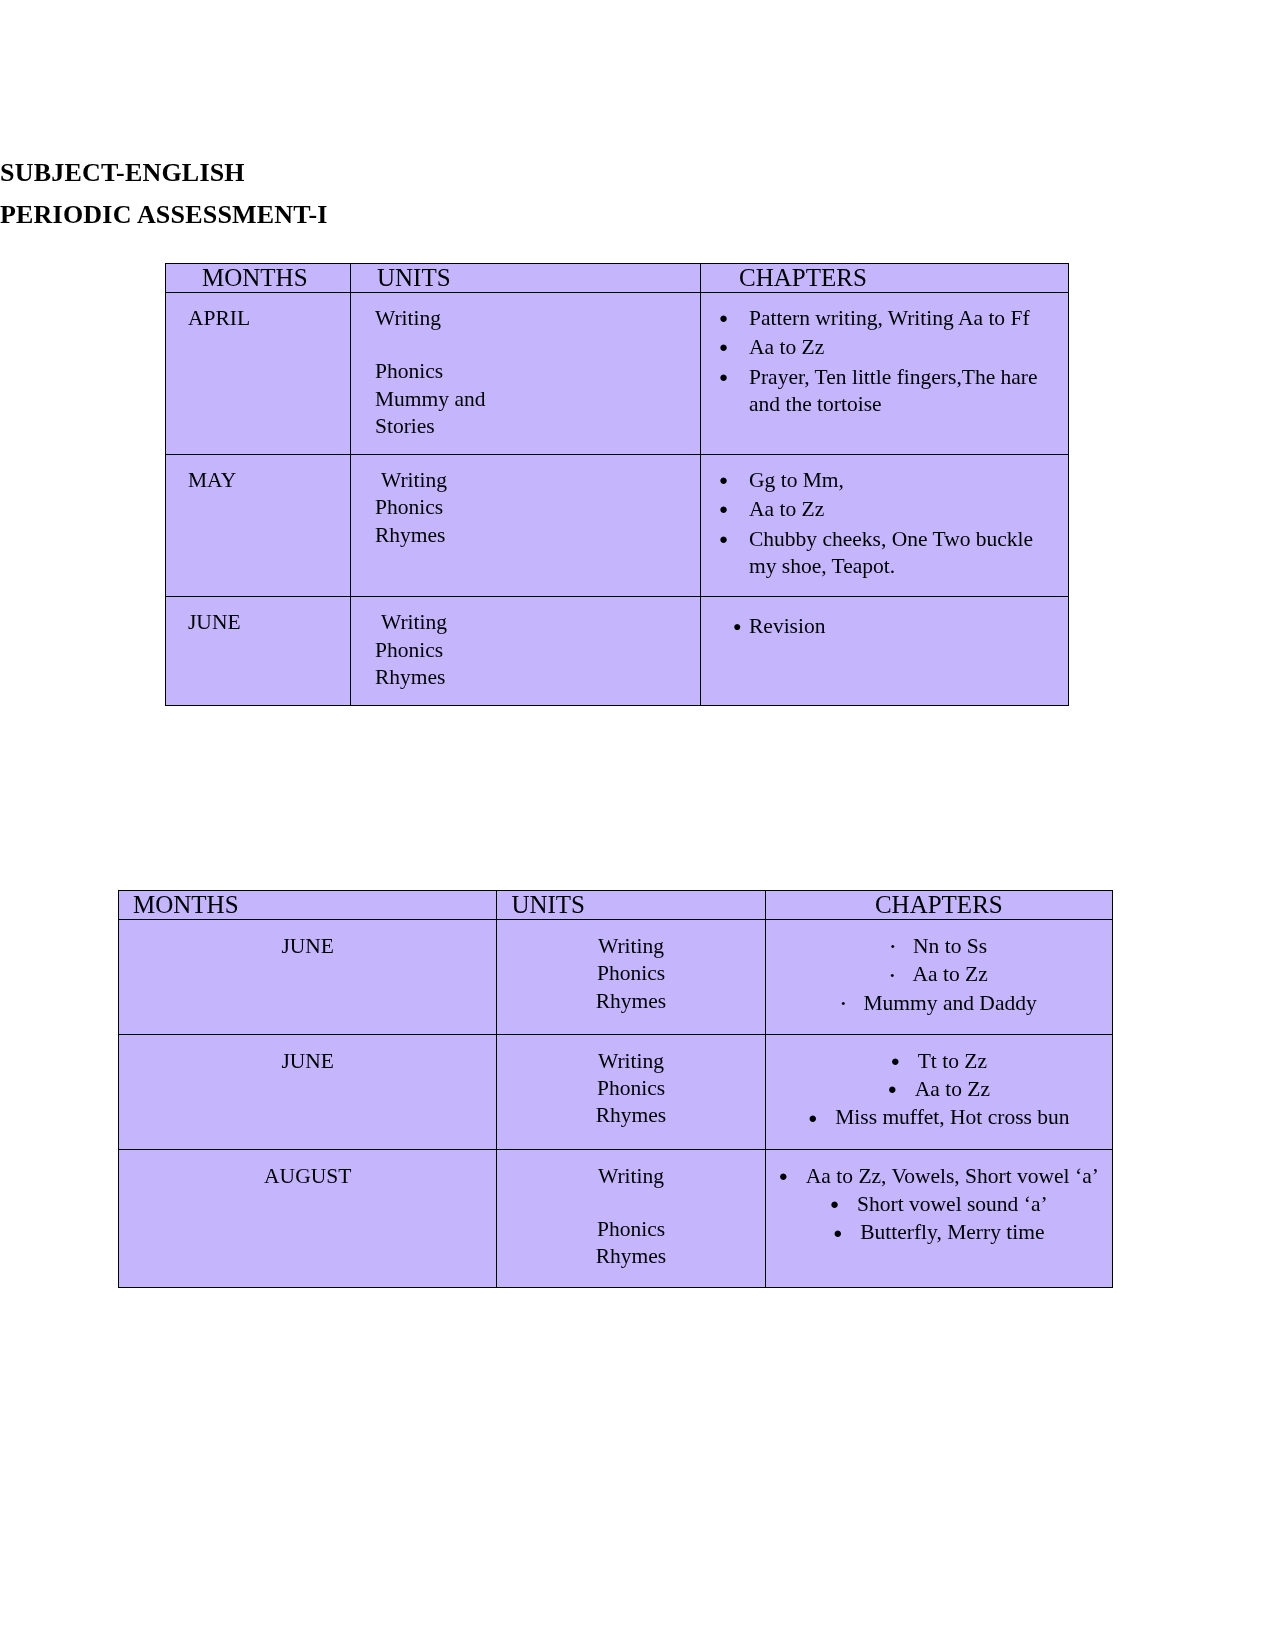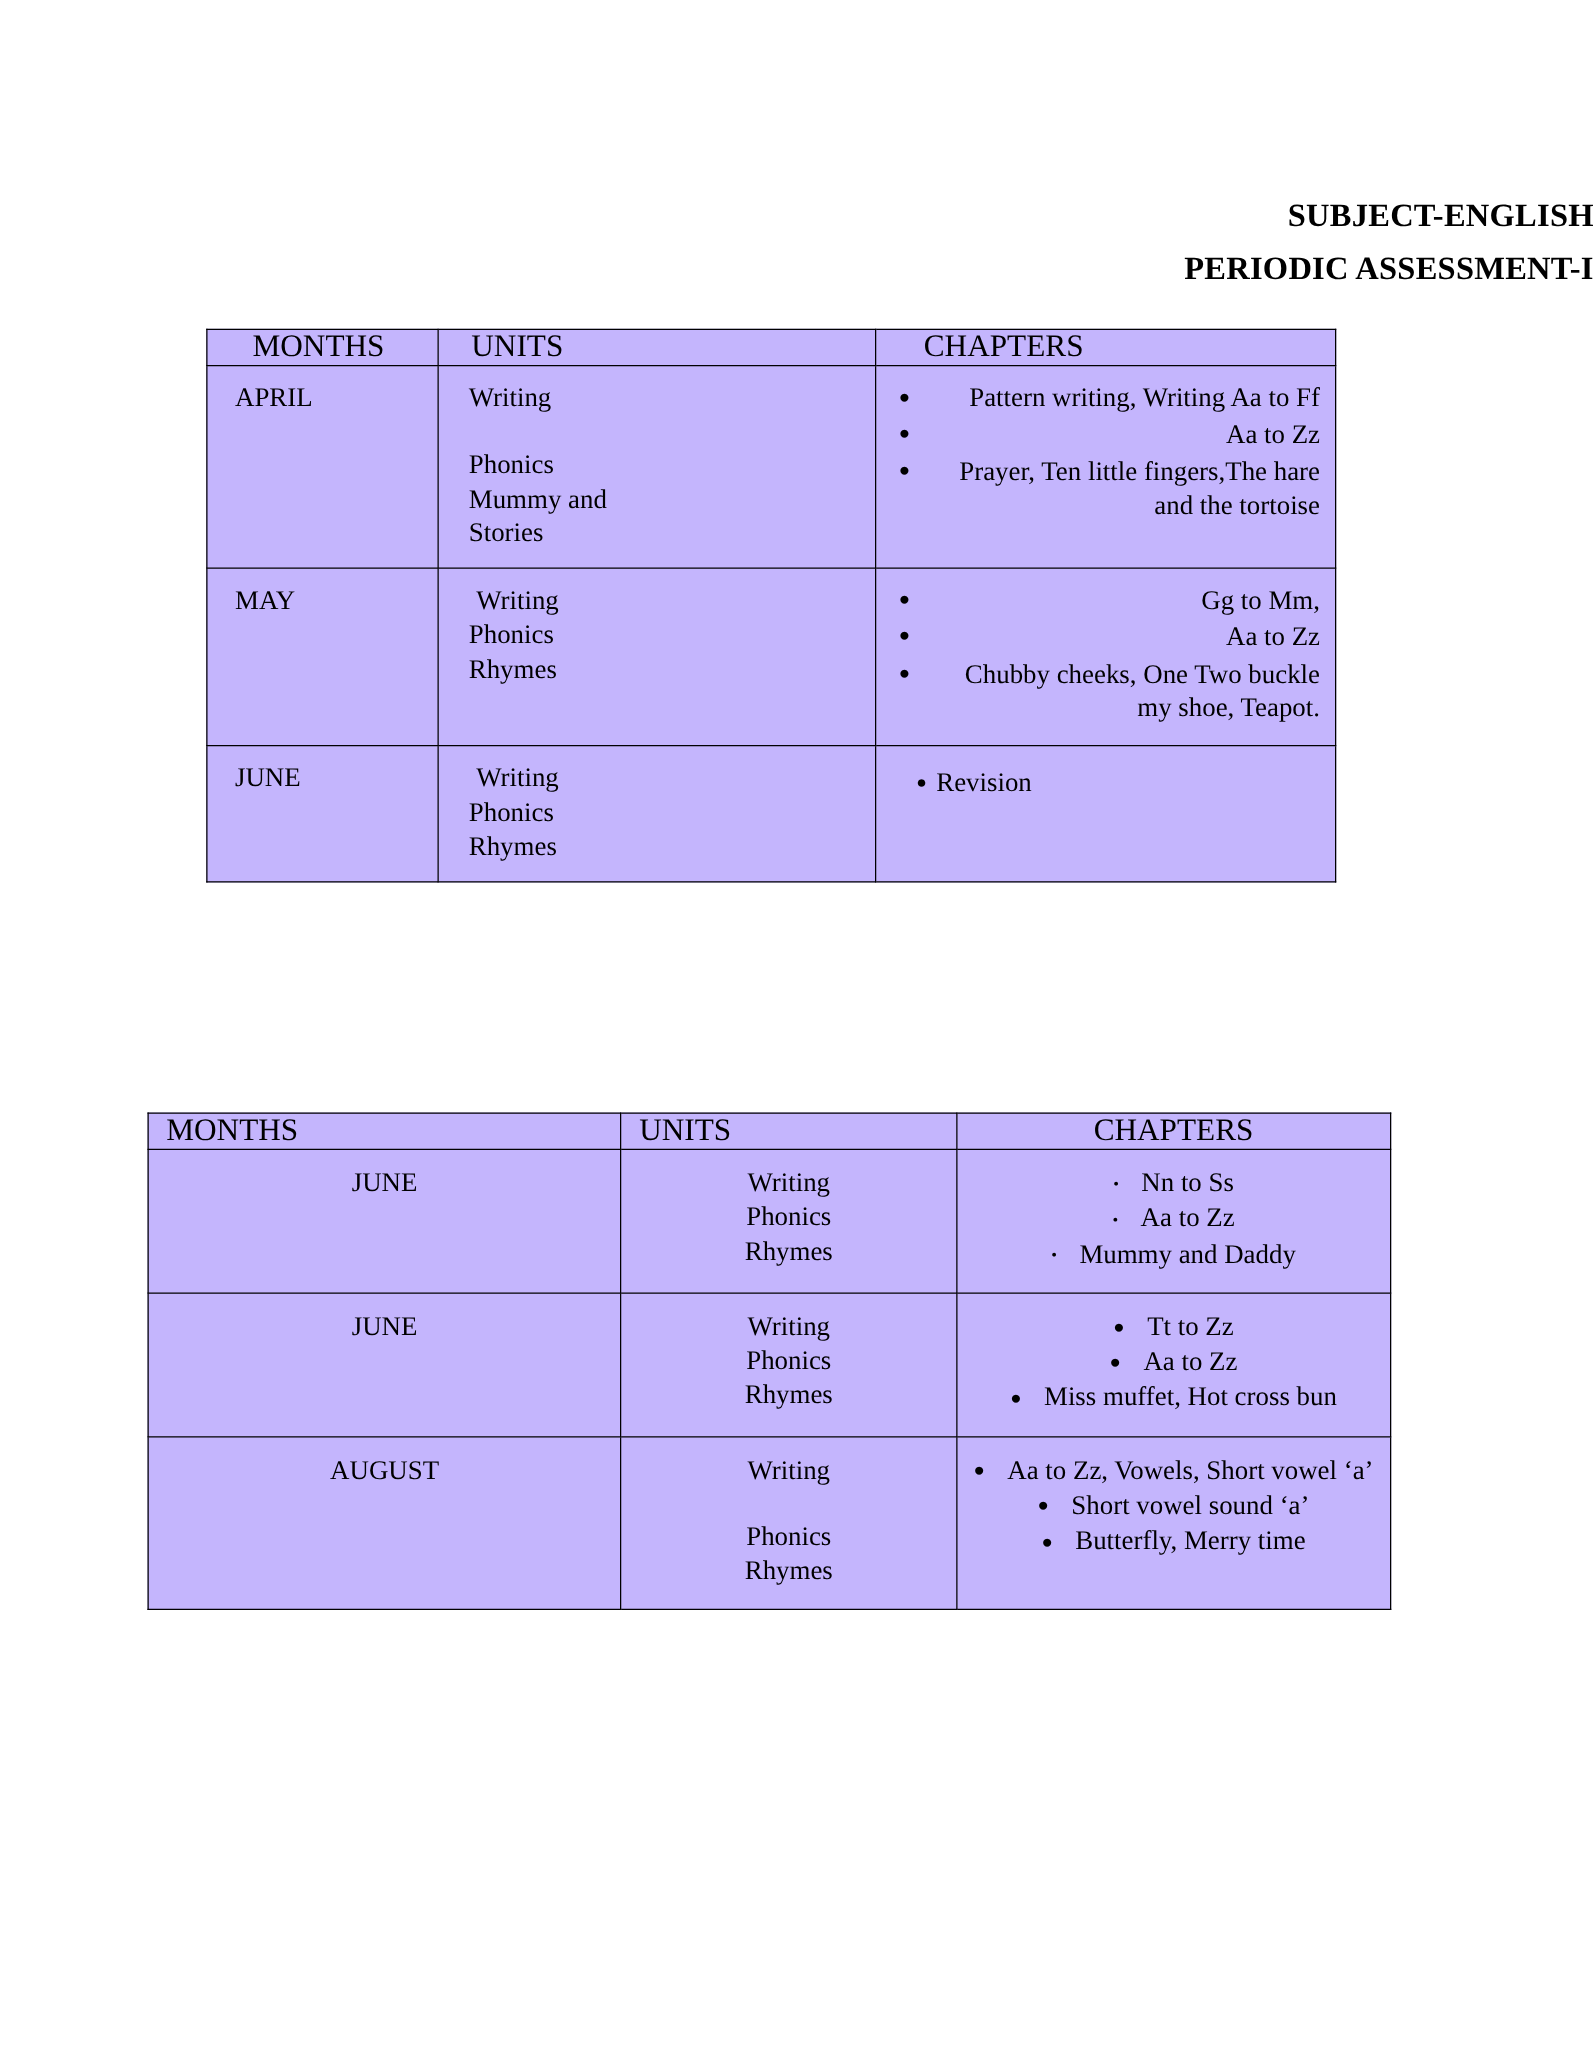--- a/index.html
+++ b/index.html
@@ -19,21 +19,21 @@
   .page {
     position: absolute;
     inset: 0;
   }
 
   
   .doc-title {
     position: absolute;
     left: 0;
     width: 1275px;
-    text-align: right;
+    text-align: left;
     font-weight: bold;
     font-size: 26px;
     letter-spacing: 0.2px;
   }
   #title-subject { top: 158px; }
   #title-pa1     { top: 200px; }
   #title-pa2     { top: 817px; font-size: 24px; }
 
   
   table.sched {
@@ -76,21 +76,20 @@
 
   #table1 .months-cell .cell-inner { padding-left: 22px; padding-top: 12px; }
   #table1 .units-cell  .cell-inner { padding-left: 24px; padding-top: 12px; }
   #table1 .chap-cell   .cell-inner { padding-left: 6px;  padding-top: 12px; }
 
   
   ul.b-large {
     list-style: none;
     margin: 0;
     padding: 0;
-    text-align: right;
   }
   ul.b-large > li {
     position: relative;
     padding-left: 42px;
     margin: 0 0 2px 0;
   }
   ul.b-large > li::before {
     content: "\25CF";
     position: absolute;
     left: 12px;

